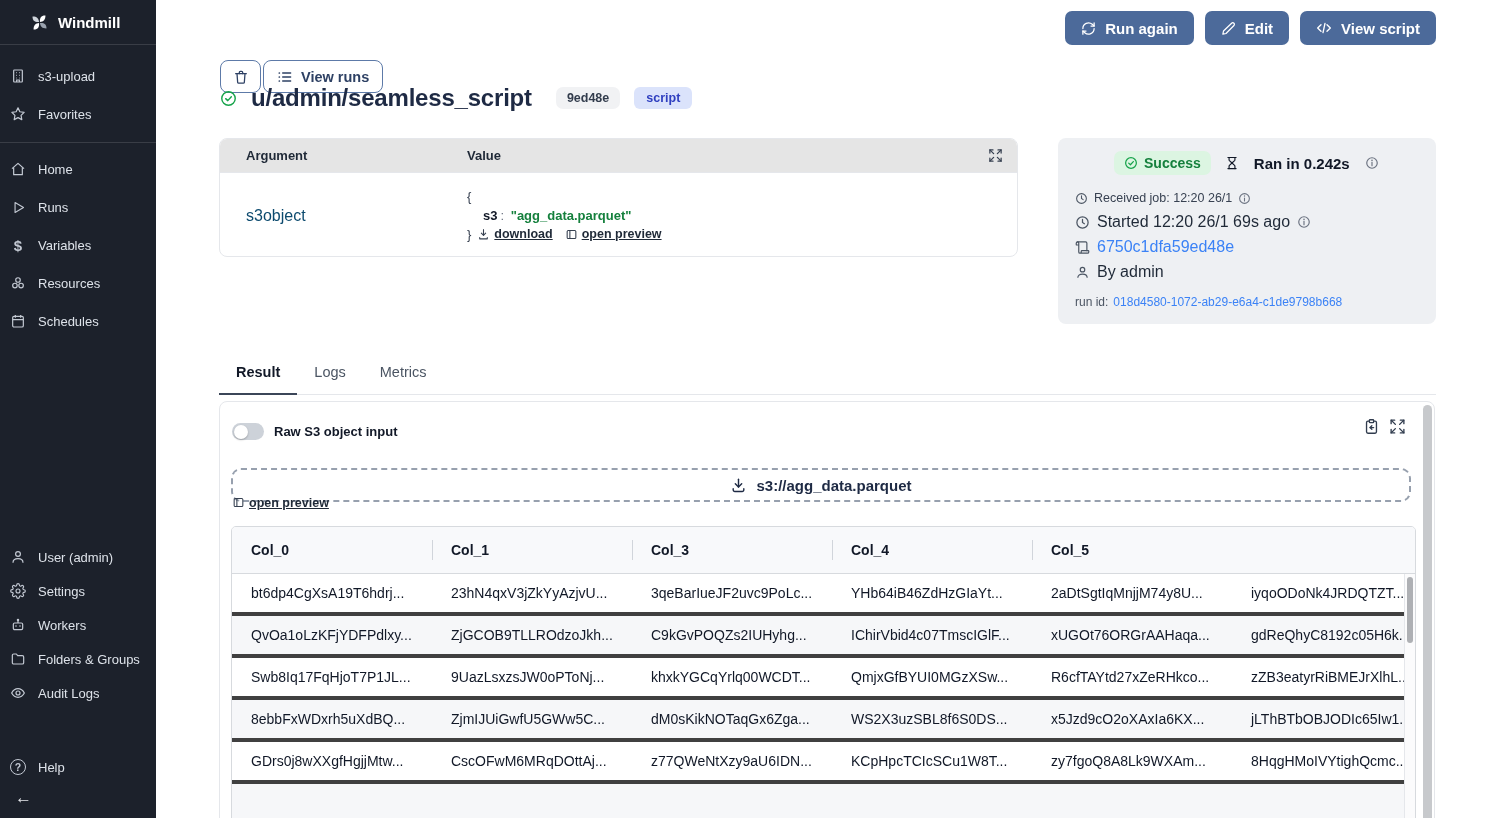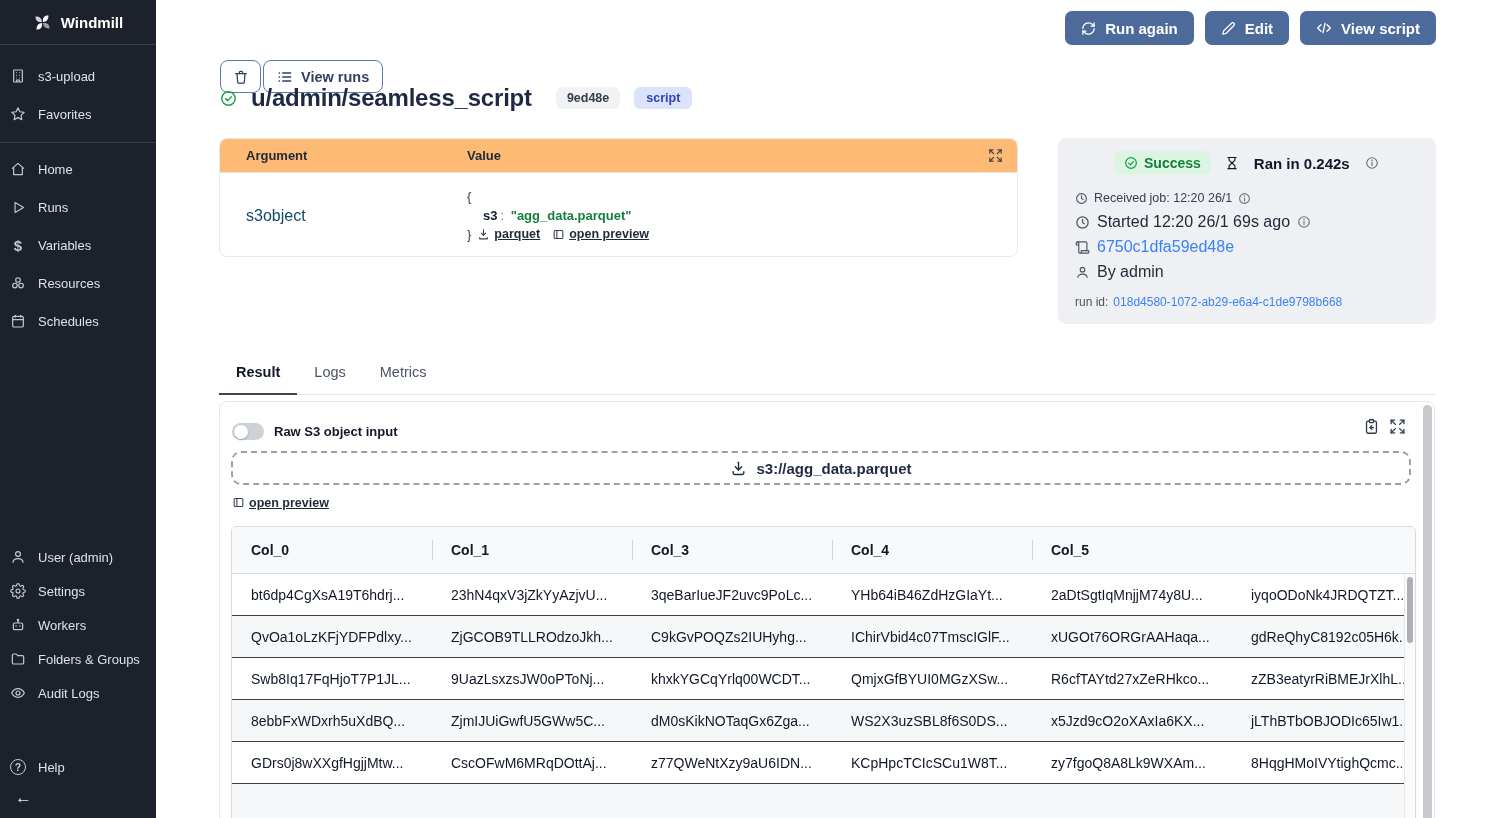--- a/index.html
+++ b/index.html
@@ -10,23 +10,22 @@
   }
   svg { display:block; }
 
   
   .sidebar {
     position:absolute; left:0; top:0; width:156px; height:818px;
     background:#1c212b; color:#d7dce3; display:flex; flex-direction:column;
     z-index:5;
   }
   .logo-row {
-    display:flex; align-items:center; gap:9px; height:45px; padding:0 13px;
+    display:flex; align-items:center; gap:9px; height:45px; padding:0 30px;
     border-bottom:1px solid rgba(255,255,255,0.13);
-    justify-content:center;
   }
   .logo-row .brand { color:#ffffff; font-weight:700; font-size:15px; }
   .side-group { padding-top:12px; }
   .side-item {
     display:flex; align-items:center; gap:12px; height:38px; padding:0 10px;
     font-size:13px; color:#dde2e9; cursor:pointer; white-space:nowrap;
   }
   .side-item .icn { width:16px; height:16px; color:#c3c9d3; display:flex; align-items:center; justify-content:center; flex:none; font-size:14px; }
   .side-divider { border-top:1px solid rgba(255,255,255,0.13); margin:9px 0 7px 0; }
   .side-bottom { margin-top:auto; }
@@ -62,21 +61,21 @@
     background:#dbe3fb; color:#2f3fc0; font-size:12.5px; font-weight:700;
     padding:4px 12px; border-radius:6px;
   }
 
   
   .args-card {
     position:absolute; left:63px; top:138px; width:799px;
     border:1px solid #e5e7eb; border-radius:8px; overflow:hidden; background:#fff;
   }
   .args-head {
-    display:flex; align-items:center; background:#fdba74;
+    display:flex; align-items:center; background:#e5e5e5;
     border-bottom:1px solid #e5e7eb; height:34px; padding:0 14px 0 26px;
     font-size:13px; font-weight:700; color:#1f2937;
   }
   .args-head .col-arg { width:221px; }
   .args-head .col-val { flex:1; }
   .args-head .expand { color:#374151; cursor:pointer; }
   .args-body { display:flex; padding:14px 26px 12px 26px; min-height:74px; }
   .args-name { width:221px; font-size:16px; color:#0c4a6e; display:flex; align-items:center; }
   .args-json { font-size:13px; color:#374151; line-height:19px; }
   .args-json .key { font-weight:700; color:#111827; }
@@ -129,41 +128,41 @@
     border:1px solid #e5e7eb; border-radius:8px; background:#fff; overflow:hidden;
   }
   .toggle-row { position:absolute; left:12px; top:21px; display:flex; align-items:center; gap:10px; }
   .toggle { width:32px; height:17px; border-radius:999px; background:#cdd2d9; position:relative; cursor:pointer; flex:none; }
   .toggle .knob { position:absolute; left:2px; top:1.5px; width:14px; height:14px; border-radius:50%; background:#fff; box-shadow:0 1px 2px rgba(0,0,0,.25); }
   .toggle-label { font-size:13px; font-weight:600; color:#111827; }
   .result-icons { position:absolute; right:28px; top:16px; display:flex; gap:9px; color:#313c4e; }
   .result-icons .icn { cursor:pointer; }
 
   .dashed-box {
-    position:absolute; left:11px; right:23px; top:49px; height:34px;
+    position:absolute; left:11px; right:23px; top:66px; height:34px;
     border:2px dashed #97a0ae; border-radius:10px;
     display:flex; align-items:center; justify-content:center; gap:9px; cursor:pointer;
   }
   .dashed-box .file { font-size:15px; font-weight:600; color:#1e2a44; }
   .preview-row { position:absolute; left:12px; top:93px; }
 
   .table-wrap {
     position:absolute; left:11px; top:124px; width:1185px; bottom:0;
     border:1px solid #d7dade; border-radius:5px 5px 0 0; overflow:hidden; background:#fff;
   }
   .t-inner { width:1200px; }
   .thead { display:grid; grid-template-columns:repeat(6,200px); background:#f8f9fb; border-bottom:1px solid #d7dade; height:47px; }
   .thcell {
     font-size:14px; font-weight:700; color:#111827; display:flex; align-items:center;
     padding-left:19px; position:relative;
   }
   .thcell + .thcell::before {
     content:""; position:absolute; left:0; top:13px; bottom:13px; width:1px; background:#d1d5db;
   }
-  .trow { display:grid; grid-template-columns:repeat(6,200px); height:42px; border-bottom:1px solid #404040; background:#fff; }
+  .trow { display:grid; grid-template-columns:repeat(6,200px); height:42px; border-bottom:4px solid #404040; background:#fff; }
   .trow.alt { background:#f6f7f9; }
   .tcell { font-size:14px; color:#111827; display:flex; align-items:center; padding-left:19px; white-space:nowrap; overflow:hidden; }
   .trow-filler { height:40px; background:#f6f7f9; }
 
   .table-scrollbar { position:absolute; right:0; top:47px; bottom:0; width:11px; background:#fbfbfc; border-left:1px solid #e5e7eb; }
   .table-scrollbar .thumb { position:absolute; left:2px; top:3px; width:6px; height:66px; background:#aeb0b4; border-radius:3px; }
   .card-scrollbar { position:absolute; right:2px; top:3px; bottom:3px; width:9px; background:#c7c9cc; border-radius:5px; }
 
   .help-circle {
     width:16px; height:16px; border:1.4px solid #c3c9d3; border-radius:50%;
@@ -412,21 +411,21 @@
           <span class="brace">}</span>
           <span class="json-links">
             <span class="mini-link">
               <span class="icn">
                 <svg width="13" height="13" viewBox="0 0 24 24" fill="none" stroke="currentColor" stroke-width="2" stroke-linecap="round" stroke-linejoin="round">
                   <line x1="12" y1="3" x2="12" y2="13"></line>
                     <polyline points="8 9.5 12 13.5 16 9.5"></polyline>
                     <path d="M5 17.5v2.5h14v-2.5"></path>
                 </svg>
               </span>
-              <span>parquet</span>
+              <span>download</span>
             </span>
             <span class="mini-link">
               <span class="icn">
                 <svg width="13" height="13" viewBox="0 0 24 24" fill="none" stroke="currentColor" stroke-width="2">
                   <rect x="4" y="4.5" width="16" height="15" rx="2"></rect>
                     <line x1="9" y1="4.5" x2="9" y2="19.5"></line>
                 </svg>
               </span>
               <span>open preview</span>
             </span>

